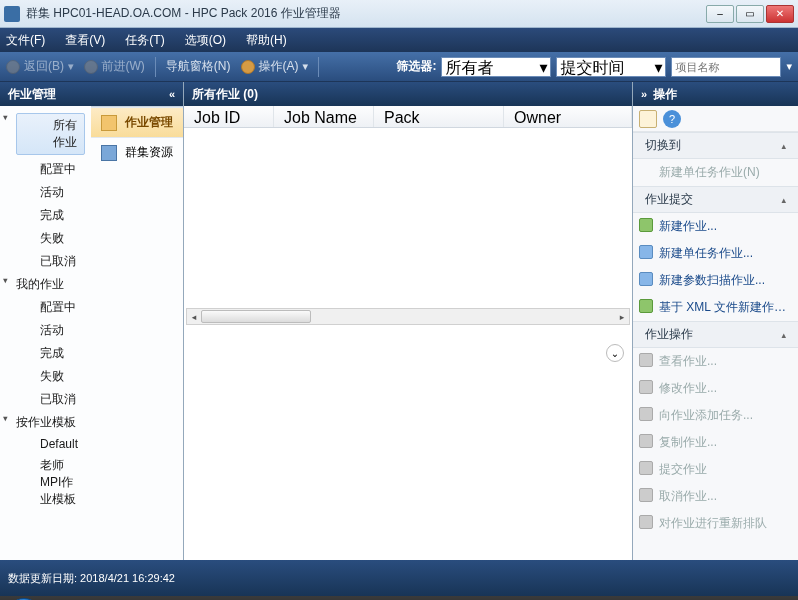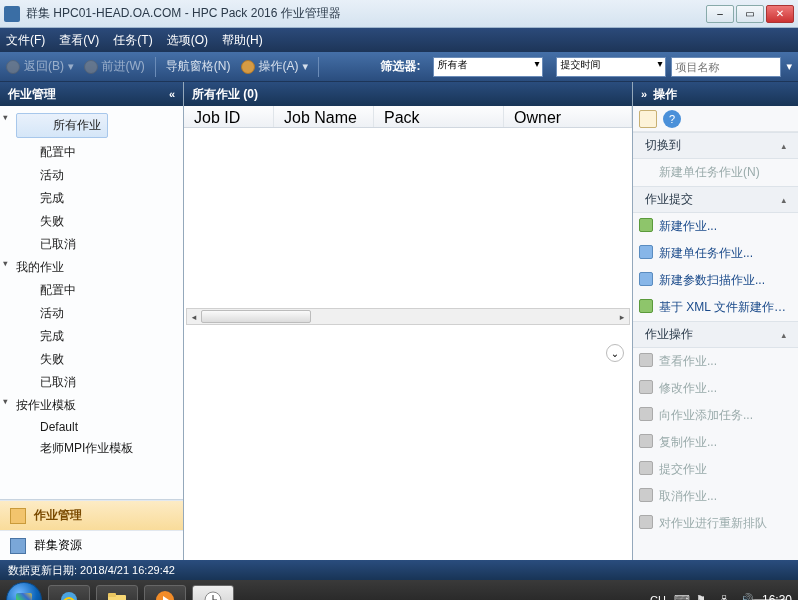--- a/index.html
+++ b/index.html
@@ -7,46 +7,46 @@
 
 
 .titlebar { height: 28px; background: linear-gradient(#e8f0f8, #d5e3f0); display: flex; align-items: center; padding: 0 4px; border-bottom: 1px solid #9fb6cd; }
 .titlebar .app-icon { width: 16px; height: 16px; background: #3a6ea5; border-radius: 2px; margin-right: 6px; }
 .titlebar .title { font-size: 12px; color: #2b3a4a; flex: 1; }
 .titlebar .win-btns { display: flex; gap: 2px; }
 .titlebar .win-btn { width: 28px; height: 18px; border: 1px solid #8aa; background: linear-gradient(#f4f8fb,#dbe6ef); border-radius: 2px; font-size: 10px; display:flex; align-items:center; justify-content:center; cursor:pointer;}
 .titlebar .win-btn.close { background: linear-gradient(#e77,#c33); border-color:#a33; color:#fff;}
 
 
-.menubar { height: 24px; background: linear-gradient(#2b4a7a, #1d3558); display:flex; align-items:center; padding:0 6px; color:#fff; font-size:12px; gap:14px;}
+.menubar { height: 24px; background: linear-gradient(#2b4a7a, #1d3558); display:flex; align-items:center; padding:0 6px; color:#fff; font-size:12px; gap:20px;}
 .menubar span { cursor:pointer; }
 
 
 .toolbar { height: 30px; background: linear-gradient(#4570a8,#2a4d7e); display:flex; align-items:center; color:#e8eef6; font-size:12px; padding:0 6px; gap:10px; border-bottom:1px solid #1d3558;}
 .toolbar .tb-item { display:flex; align-items:center; gap:4px; cursor:pointer; opacity:.9;}
 .toolbar .tb-item.disabled { opacity:.55; }
 .toolbar .sep { width:1px; height:20px; background:#6b8cb8; }
 .toolbar .filter-area { display:flex; align-items:center; gap:5px; margin-left:auto;}
 .toolbar select, .toolbar input { height:20px; font-size:11px; background:#fff; border:1px solid #6b8cb8; }
 .toolbar .filter-label { color:#fff; font-weight:bold;}
-.toolbar .filter-select { width:110px; background:#fff; color:#000; border:1px solid #6b8cb8; height:20px; font-size:10px; padding:0 3px;margin-left:8px;}
+.toolbar .filter-select { width:110px; background:#fff; color:#000; border:1px solid #6b8cb8; height:20px; font-size:16px; padding:0 3px;}
 .toolbar .filter-input { width:110px; background:#fff; height:20px; border:1px solid #6b8cb8; font-size:11px; padding:0 3px;}
 
 .circle-ico { width:14px; height:14px; border-radius:50%; display:inline-block;}
 .orange { background:#e8a23c; border:1px solid #b87820;}
 .gray-dot { background:#888; border:1px solid #666;}
 .arrow { font-size:11px; }
 
 
 .panels { display:flex; height: 478px; }
 .panel-header { height:24px; background: linear-gradient(#2a4d7e,#183456); color:#fff; font-size:12px; font-weight:bold; display:flex; align-items:center; padding:0 8px; justify-content:space-between;}
 .panel-header .chev { font-size:11px; cursor:pointer;}
 
 .left-panel { width:184px; display:flex; flex-direction:column; border-right:1px solid #94a8bb;}
-.left-body { flex:1; background:#fcfdfe; overflow:hidden; display:flex; flex-direction:column;}
+.left-body { flex:1; background:#fcfdfe; overflow:hidden; display:flex; flex-direction:row;}
 .tree { flex:1; font-size:12px; padding:4px 0; overflow:hidden;}
 .tree-item { padding:3px 6px 3px 26px; color:#1a1a1a; cursor:pointer; position:relative;}
 .tree-item.group { padding-left:16px; font-weight:normal;}
 .tree-item.group::before { content:"▸"; position:absolute; left:4px; font-size:9px; color:#555; transform:rotate(90deg);}
 .tree-item.child { padding-left:40px;}
 .tree-item.selected { background:linear-gradient(#e9f1fb,#d5e6f8); border:1px solid #a7c7eb; border-radius:2px; margin:0 4px; padding-left:36px;}
 .left-bottom { border-top:1px solid #c8d4e0;}
 .left-tab { height:30px; display:flex; align-items:center; gap:8px; padding:0 10px; font-size:12px; cursor:pointer; border-top:1px solid #e2e8ef;}
 .left-tab.active { background:linear-gradient(#fdebc5,#f9dc9a); color:#7a4a00; font-weight:bold;}
 .left-tab .ico { width:16px; height:16px; }
@@ -72,21 +72,21 @@
 .section-hd { background:#eef1f5; padding:4px 12px; font-size:12px; color:#2a3a4a; border-top:1px solid #dde3e9; border-bottom:1px solid #dde3e9; display:flex; justify-content:space-between; align-items:center;}
 .section-hd .caret { font-size:9px; color:#666; cursor:pointer;}
 .action-item { padding:5px 8px 5px 26px; color:#1a4a8a; cursor:pointer; position:relative; white-space:nowrap; overflow:hidden; text-overflow:ellipsis;}
 .action-item.disabled { color:#9aa; }
 .action-item .aico { position:absolute; left:6px; top:5px; width:14px; height:14px; border-radius:2px;}
 .aico.new1 { background:#8ec56b; border:1px solid #5b9a3b;}
 .aico.new2 { background:#87b6e8; border:1px solid #5a8cc0;}
 .aico.gray { background:#ccc; border:1px solid #aaa;}
 
 
-.statusbar { height:20px; background:linear-gradient(#2a4d7e,#183456); color:#fff; font-size:11px; display:flex; align-items:center; padding:0 8px;}
+.statusbar { height:36px; background:linear-gradient(#2a4d7e,#183456); color:#fff; font-size:11px; display:flex; align-items:center; padding:0 8px;}
 
 
 .taskbar { height:40px; background:linear-gradient(#3a3a3a,#1a1a1a); display:flex; align-items:center; padding:0 6px; gap:6px; position:relative;}
 .start-orb { width:36px; height:36px; border-radius:18px; background:radial-gradient(circle at 35% 30%, #6fb6ff, #0a63b8 55%, #053a6e); border:1px solid #0a4a8a; cursor:pointer; display:flex; align-items:center; justify-content:center;}
 .start-orb .win { width:16px; height:14px; background:linear-gradient(45deg,#e63,#3c6,#36c,#ec3); opacity:.85; border-radius:2px;}
 .task-ico { width:42px; height:30px; background:linear-gradient(#555,#333); border:1px solid #666; border-radius:3px; cursor:pointer; display:flex; align-items:center; justify-content:center; font-size:16px;}
 .task-ico.pinned { background:linear-gradient(#4a4a4a,#2a2a2a);}
 .tray { margin-left:auto; display:flex; align-items:center; gap:8px; color:#fff; font-size:11px;}
 .tray .tico { width:14px; height:14px; opacity:.85; cursor:pointer;}
 .tray .clock { font-size:12px;}

